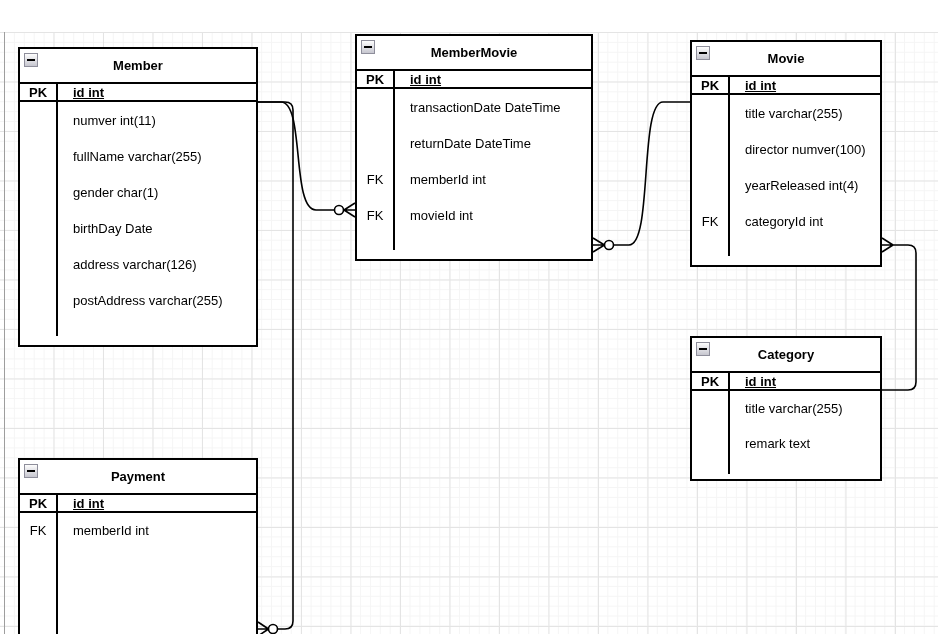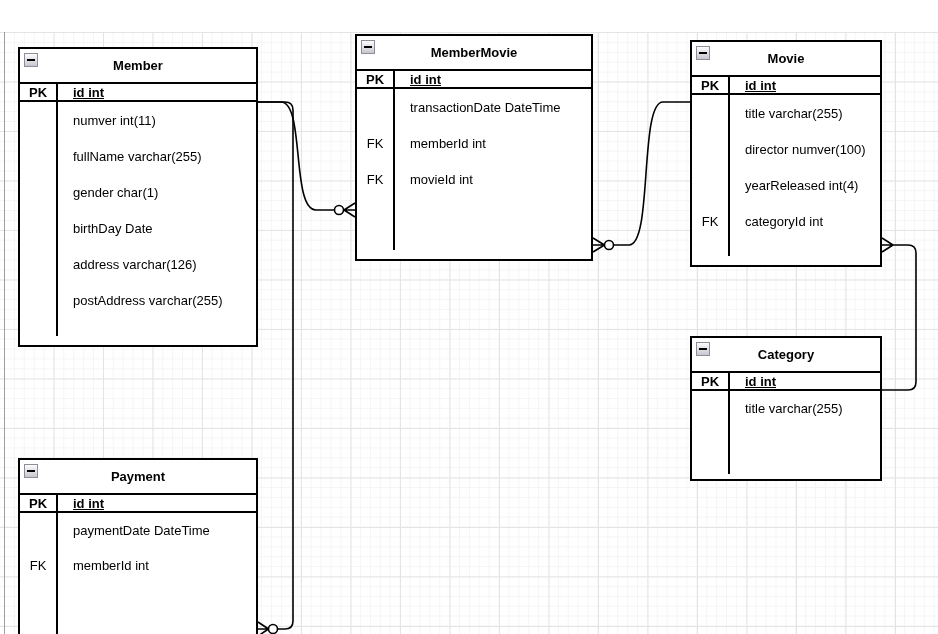--- a/index.html
+++ b/index.html
@@ -103,20 +103,24 @@
     </div>
     <div class="ent-row pk-row">
       <span class="key-cell">PK</span>
       <span class="val-cell pk-field">id int</span>
     </div>
     <div class="ent-row">
       <span class="key-cell"></span>
       <span class="val-cell">transactionDate DateTime</span>
     </div>
     <div class="ent-row">
+      <span class="key-cell"></span>
+      <span class="val-cell">returnDate DateTime</span>
+    </div>
+    <div class="ent-row">
       <span class="key-cell">FK</span>
       <span class="val-cell">memberId int</span>
     </div>
     <div class="ent-row">
       <span class="key-cell">FK</span>
       <span class="val-cell">movieId int</span>
     </div>
     <div class="divider"></div>
   </div>
 
@@ -158,37 +162,37 @@
       <span>Category</span>
     </div>
     <div class="ent-row pk-row">
       <span class="key-cell">PK</span>
       <span class="val-cell pk-field">id int</span>
     </div>
     <div class="ent-row">
       <span class="key-cell"></span>
       <span class="val-cell">title varchar(255)</span>
     </div>
+    <div class="ent-row">
+      <span class="key-cell"></span>
+      <span class="val-cell">remark text</span>
+    </div>
     <div class="divider" style="bottom:5px"></div>
   </div>
 
   <div class="entity" style="left:18px;top:426px;width:240px;height:215px;--rh:35px">
     <div class="ent-header">
       <span class="collapse-btn">
           <span class="minus"></span>
         </span>
       <span>Payment</span>
     </div>
     <div class="ent-row pk-row">
       <span class="key-cell">PK</span>
       <span class="val-cell pk-field">id int</span>
-    </div>
-    <div class="ent-row">
-      <span class="key-cell"></span>
-      <span class="val-cell">paymentDate DateTime</span>
     </div>
     <div class="ent-row">
       <span class="key-cell">FK</span>
       <span class="val-cell">memberId int</span>
     </div>
     <div class="divider" style="bottom:5px"></div>
   </div>
 
   <svg class="wires" width="938" height="634" viewBox="0 0 938 634" fill="none" stroke="#000" stroke-width="1.6">
 

